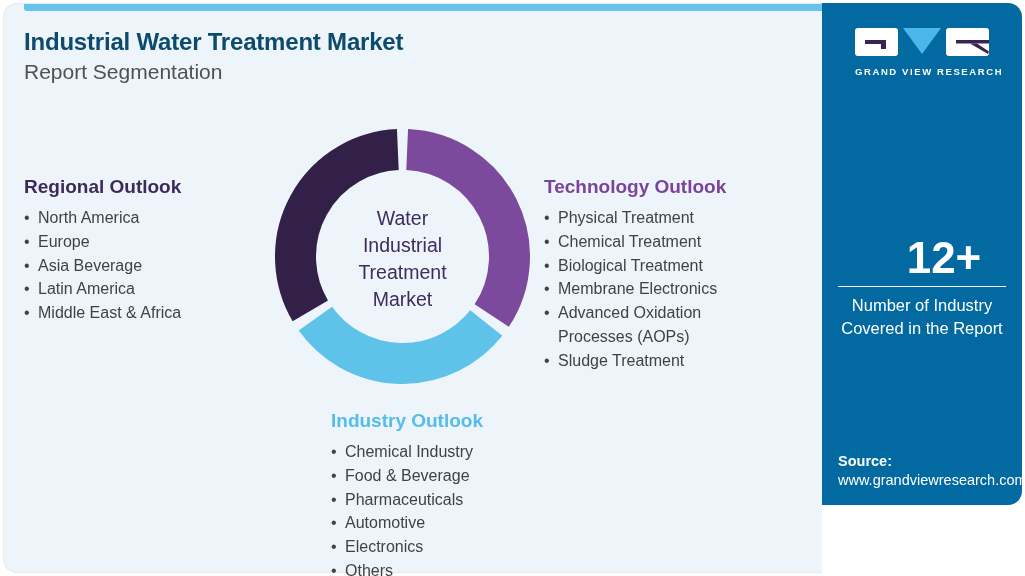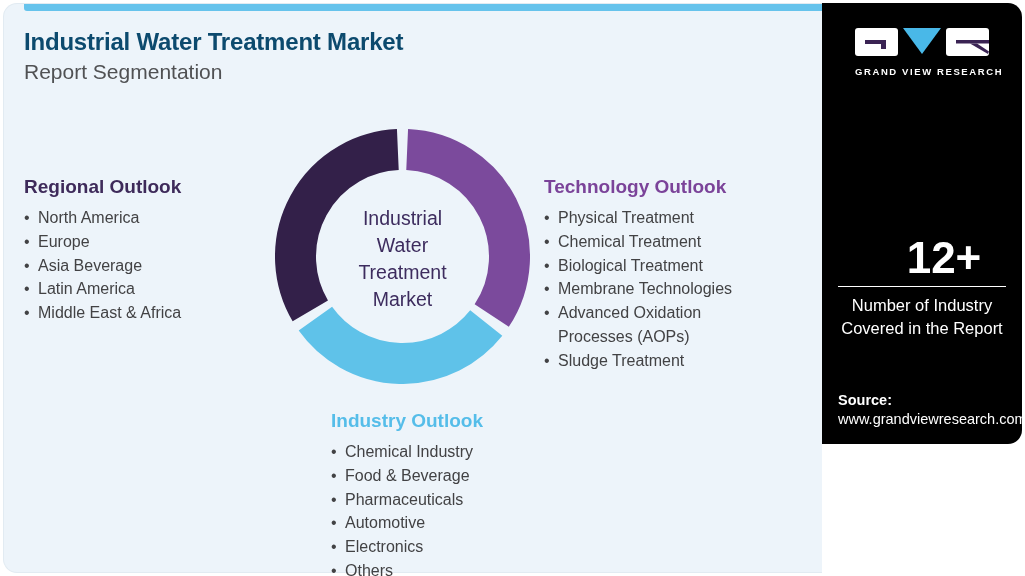--- a/index.html
+++ b/index.html
@@ -25,22 +25,22 @@
   .sec-technology h3{color:#7b4399;}
   .sec-industry{left:327px;top:394px;width:235px;}
   .sec-industry h3{color:#55bde9;}
 
   
   .donut{position:absolute;left:271px;top:125px;width:255px;height:255px;}
   .donut-label{position:absolute;left:333px;top:201px;width:131px;text-align:center;
                font-size:19.5px;line-height:27px;color:#3d2c5e;}
 
   
-  .sidebar{position:absolute;left:822px;top:3px;width:200px;height:441px;
-           background:#000000;border-radius:0 14px 14px 0;color:#ffffff;}
+  .sidebar{position:absolute;left:822px;top:3px;width:200px;height:502px;
+           background:#0369a1;border-radius:0 14px 14px 0;color:#ffffff;}
   .logo{position:absolute;left:33px;top:24px;width:134px;text-align:center;}
   .logo-text{margin-top:5px;font-size:9.5px;font-weight:bold;letter-spacing:1.6px;color:#ffffff;white-space:nowrap;}
   .stat{position:absolute;left:0;top:232px;width:200px;text-align:center;}
   .stat-value{font-size:44px;font-weight:bold;line-height:46px;padding-left:44px;}
   .stat-rule{width:168px;height:0;border-top:1.5px solid #ffffff;margin:5px auto 7px auto;}
   .stat-label{font-size:16.5px;line-height:23px;margin:0 auto;width:186px;}
   .source{position:absolute;left:16px;bottom:15px;font-size:14.5px;line-height:19px;}
   .source .src-label{font-weight:bold;}
   .source a{color:#ffffff;text-decoration:none;}
 </style>
@@ -65,21 +65,21 @@
         <li><span class="blt">•</span><span>Middle East &amp; Africa</span></li>
       </ul>
     </div>
 
     <div class="section sec-technology">
       <h3>Technology Outlook</h3>
       <ul>
         <li><span class="blt">•</span><span>Physical Treatment</span></li>
         <li><span class="blt">•</span><span>Chemical Treatment</span></li>
         <li><span class="blt">•</span><span>Biological Treatment</span></li>
-        <li><span class="blt">•</span><span>Membrane Technologies</span></li>
+        <li><span class="blt">•</span><span>Membrane Electronics</span></li>
         <li><span class="blt">•</span><span>Advanced Oxidation Processes (AOPs)</span></li>
         <li><span class="blt">•</span><span>Sludge Treatment</span></li>
       </ul>
     </div>
 
     <div class="section sec-industry">
       <h3>Industry Outlook</h3>
       <ul>
         <li><span class="blt">•</span><span>Chemical Industry</span></li>
         <li><span class="blt">•</span><span>Food &amp; Beverage</span></li>
@@ -89,22 +89,22 @@
         <li><span class="blt">•</span><span>Others</span></li>
       </ul>
     </div>
 
     <svg class="donut" viewBox="0 0 255 255">
         <path d="M 132.16727444809098 20.601840290741222 A 107 107 0 0 1 216.725782961187 186.55725742839022" fill="none" stroke="#7b4a9c" stroke-width="41"></path>
         <path d="M 211.2390727832083 194.1090661202253 A 107 107 0 0 1 40.389639535873854 189.63521626107058" fill="none" stroke="#5fc2e9" stroke-width="41"></path>
         <path d="M 35.305679832756766 181.80660483679537 A 107 107 0 0 1 122.83272555190904 20.601840290741222" fill="none" stroke="#332049" stroke-width="41"></path>
       </svg>
     <div class="donut-label">
+      <div>Water</div>
       <div>Industrial</div>
-      <div>Water</div>
       <div>Treatment</div>
       <div>Market</div>
     </div>
   </div>
 
   <div class="sidebar">
     <div class="logo">
       <svg width="134" height="30" viewBox="0 0 134 30">
         <rect x="0" y="1" width="43" height="28" rx="3" fill="#ffffff"></rect>
         <path d="M10 13 H31 V22 H26 V17 H10 Z" fill="#3a2353"></path>

